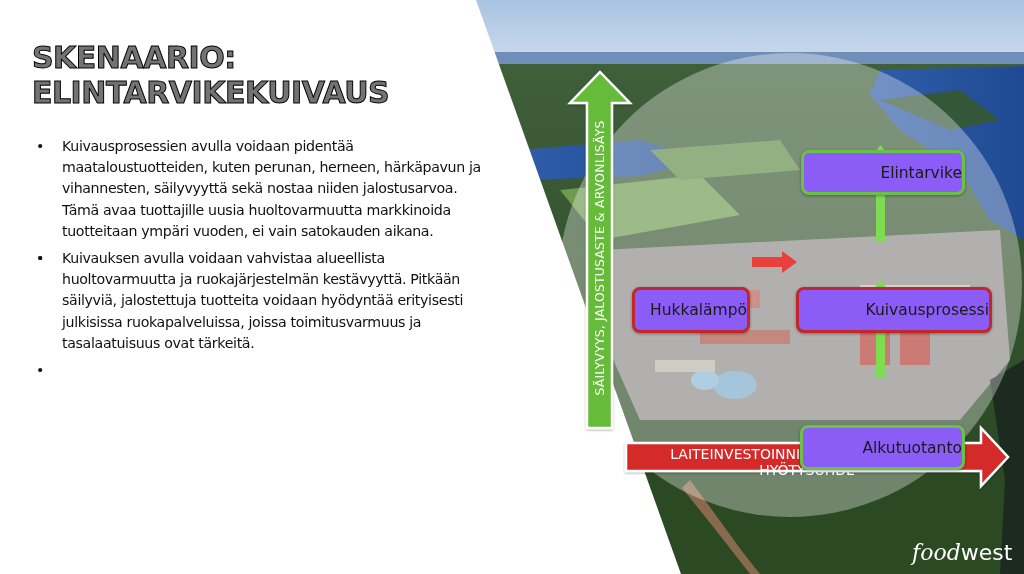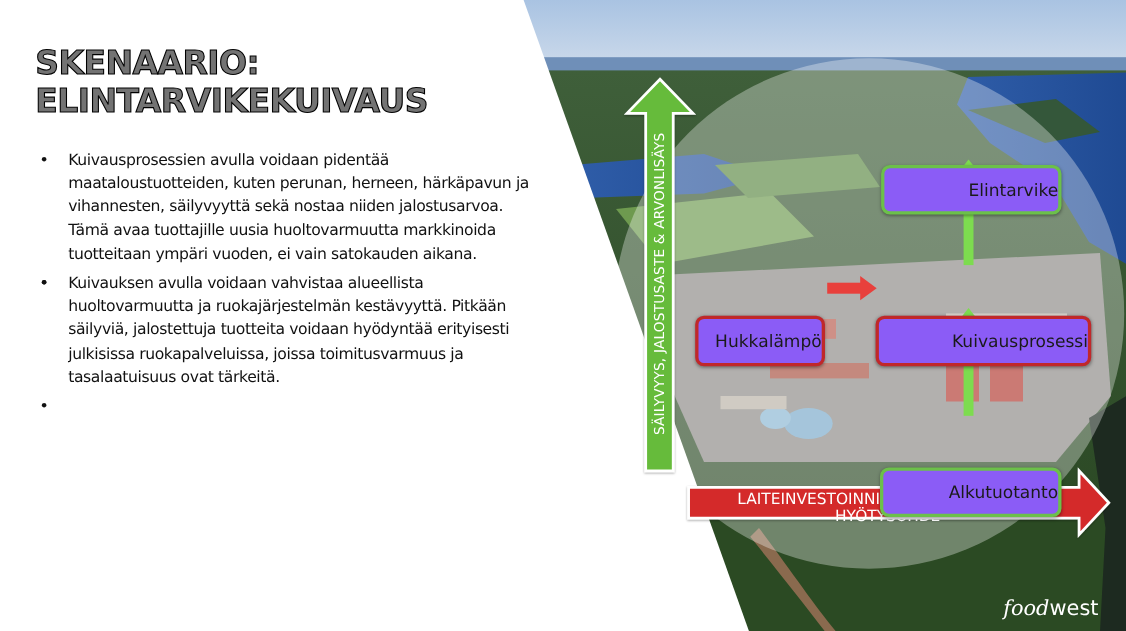--- a/index.html
+++ b/index.html
@@ -10,21 +10,21 @@
   .title { position:absolute; left:32px; top:40px; margin:0; font-family:"DejaVu Sans", sans-serif; font-weight:bold; font-size:30px; line-height:35px; color:#737373; letter-spacing:-0.5px; -webkit-text-stroke:1px #000; }
   .bullets { position:absolute; left:36px; top:136px; width:460px; margin:0; padding:0; list-style:none; font-family:"DejaVu Sans", sans-serif; font-size:14.2px; line-height:21.2px; color:#111; }
   .bullets li { position:relative; padding-left:26px; margin-bottom:6px; letter-spacing:-0.35px; }
   .bullets li .dot { position:absolute; left:0; top:0; }
   .diagram { position:absolute; left:0; top:0; width:1024px; height:574px; }
   .box { position:absolute; background:#8b5cf6; border-radius:8px; display:flex; align-items:center; justify-content:flex-end; font-family:"DejaVu Sans", sans-serif; font-size:15.5px; color:#1a1a1a; box-shadow:0 1px 3px rgba(0,0,0,0.35); box-sizing:border-box;margin-top:48px; }
   .box.green { border:3px solid #6cc04a; }
   .box.red { border:3px solid #c0282a; }
   .vlabel { position:absolute; left:599px; top:258px; transform:translate(-50%,-50%) rotate(-90deg); white-space:nowrap; color:#ffffff; font-family:"DejaVu Sans", sans-serif; font-size:12.4px; letter-spacing:0.2px; }
   .hlabel { position:absolute; left:632px; top:446px; width:350px; text-align:center; color:#ffffff; font-family:"DejaVu Sans", sans-serif; font-size:14px; letter-spacing:0px; }
-  .logo { position:absolute; left:912px; top:540px; color:#ffffff; font-size:19px; line-height:26px; }
+  .logo { position:absolute; left:912px; top:540px; color:#ffffff; font-size:22px; line-height:26px; }
   .logo .food { font-family:"DejaVu Serif", serif; font-style:italic; }
   .logo .west { font-family:"DejaVu Sans", sans-serif; font-weight:normal; }
 </style>
 </head>
 <body>
 
 <div class="photo">
   <svg width="1024" height="574" viewBox="0 0 1024 574" xmlns="http://www.w3.org/2000/svg">
     <defs>
       <linearGradient id="sky" x1="0" y1="0" x2="0" y2="1">

